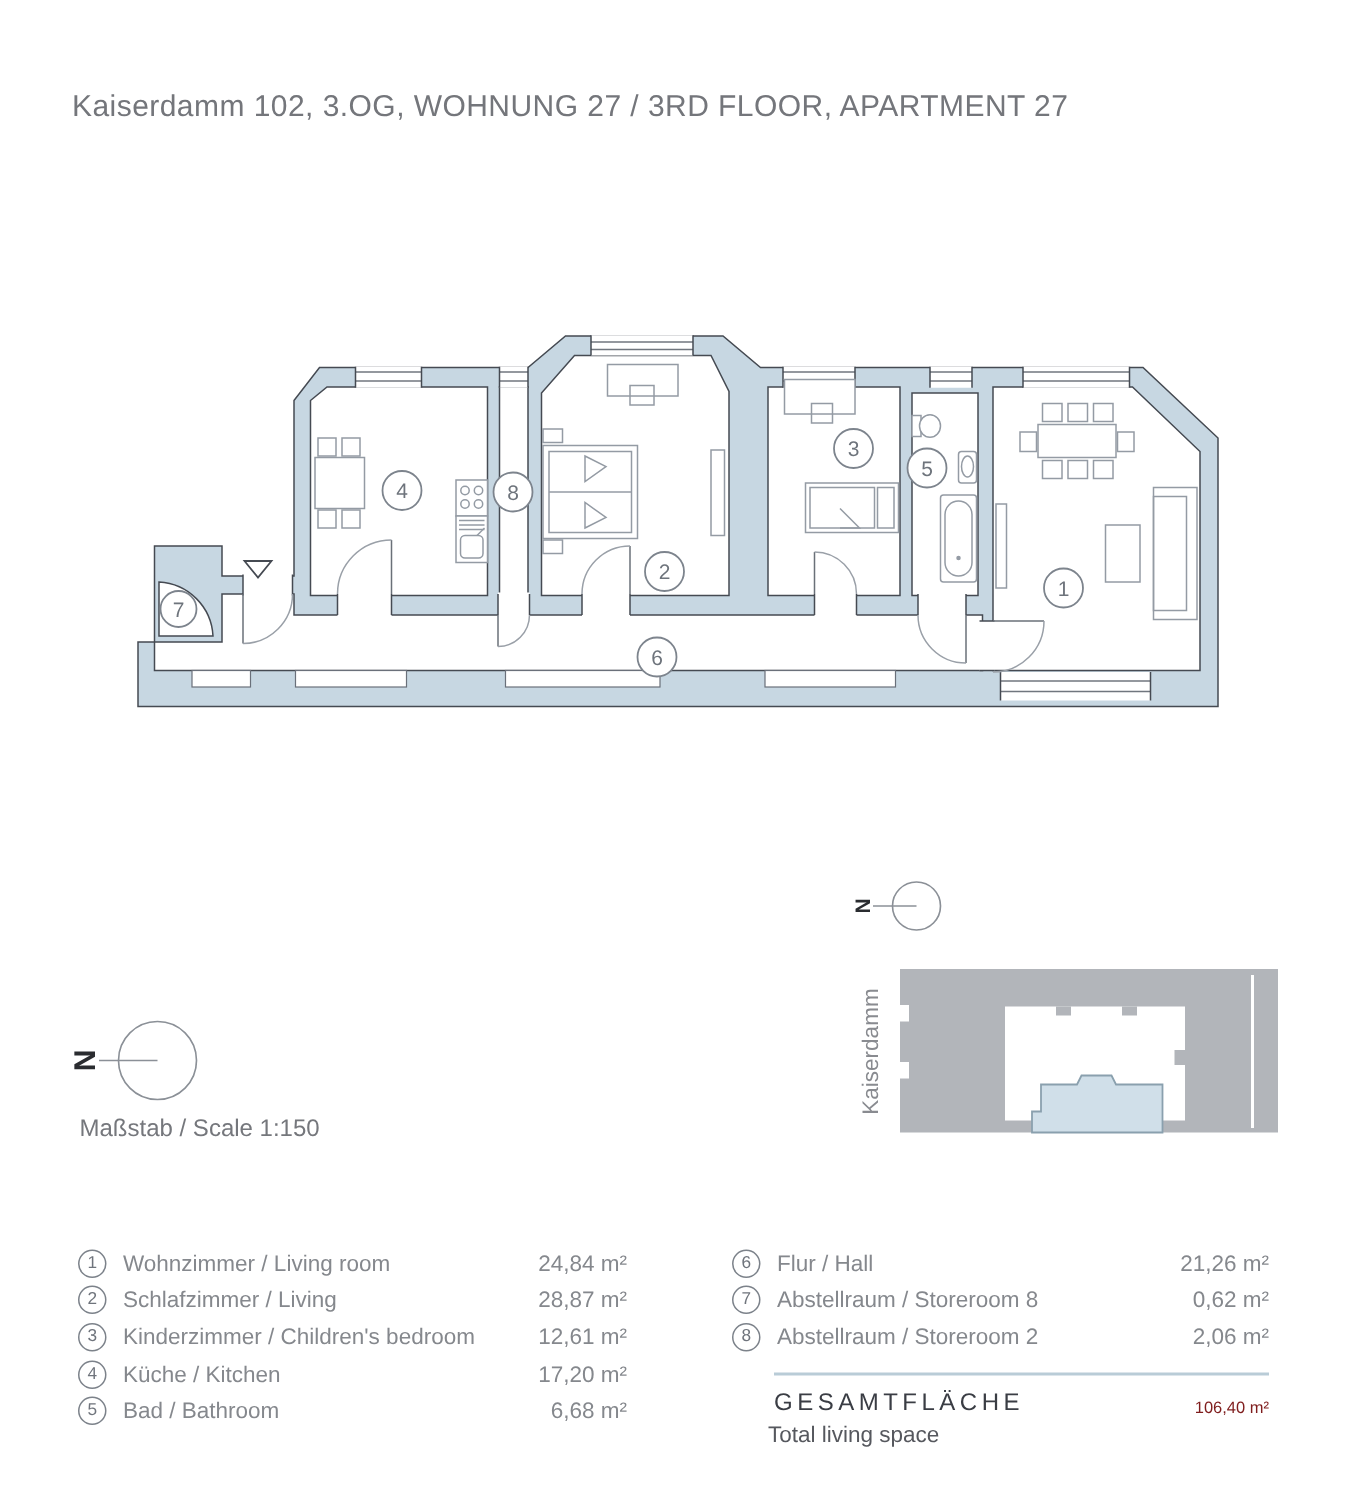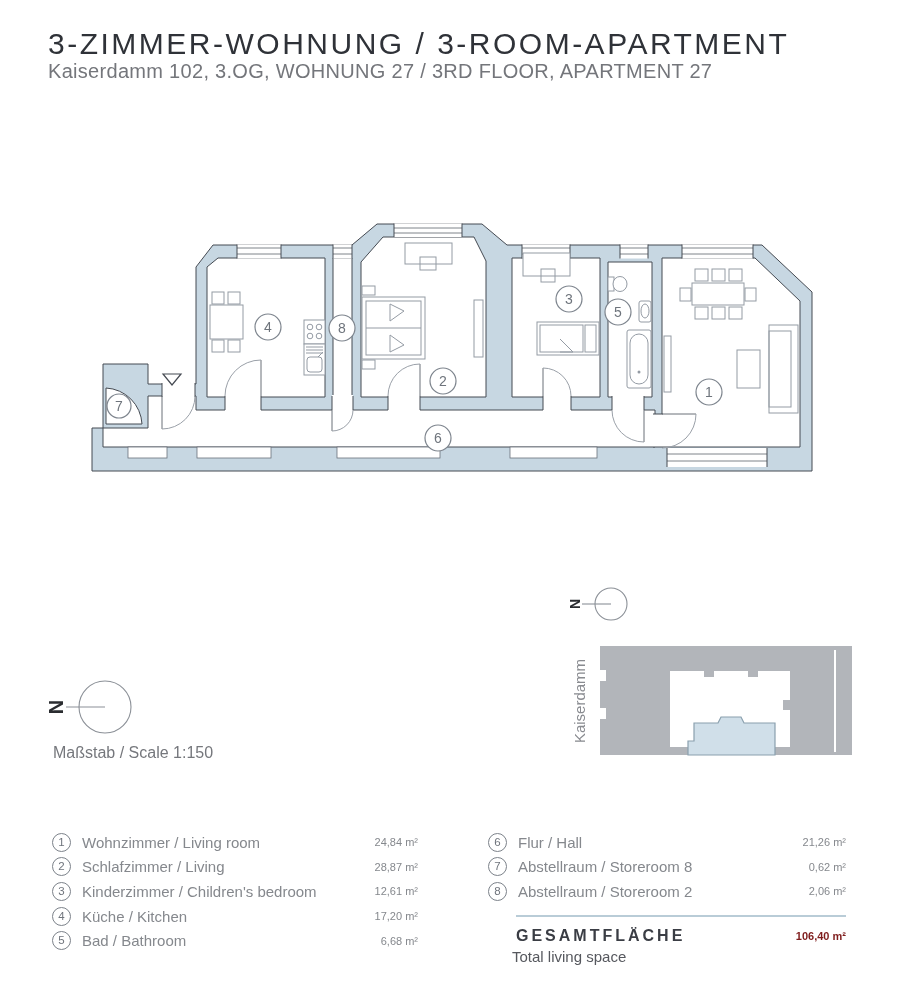--- a/index.html
+++ b/index.html
@@ -14,23 +14,23 @@
   .compass-svg{left:38px;top:672px;}
   .scale-text{position:absolute;left:53px;top:744px;font-size:16px;color:#75777c;}
   .site-svg{left:558px;top:583px;}
   .legend-col{position:absolute;top:830px;}
   .col-left{left:52px;width:366px;}
   .col-right{left:488px;width:358px;}
   .lrow{display:flex;align-items:center;height:24.6px;color:#85888d;}
   .lnum{flex:none;width:17px;height:17px;border:1.4px solid #7c828a;border-radius:50%;
         font-size:11.5px;line-height:17px;text-align:center;color:#6f747c;margin-right:11px;}
   .llabel{font-size:15px;white-space:nowrap;}
-  .larea{margin-left:auto;font-size:11px;}
+  .larea{margin-left:auto;font-size:15px;}
   .divider{margin:11px 0 0 28px;width:330px;height:2px;background:#b9ccd7;}
-  .trow{display:flex;align-items:center;margin:10px 0 0 28px;width:330px;font-weight:bold;}
+  .trow{display:flex;align-items:flex-end;margin:10px 0 0 28px;width:330px;}
   .tlabel{font-size:16px;letter-spacing:3px;color:#3a3d44;}
   .tarea{margin-left:auto;font-size:11px;color:#7f1d1d;}
   .tsub{margin:3px 0 0 24px;font-size:15px;color:#56585e;}
   .wall{fill:#c7d7e2;stroke:#454a52;stroke-width:1;fill-rule:evenodd;}
   .furn{fill:none;stroke:#949ba4;stroke-width:1;}
   .furnw{fill:#ffffff;stroke:#949ba4;stroke-width:1;}
   .doorgap{fill:#ffffff;stroke:none;}
   .jamb{stroke:#454a52;stroke-width:1;}
   .leaf{stroke:#6a7078;stroke-width:1;fill:none;}
   .arc{stroke:#9aa0a8;stroke-width:1;fill:none;}
@@ -41,21 +41,20 @@
   .nletter{font-size:20px;font-weight:bold;fill:#2a2c30;text-anchor:middle;font-family:"Liberation Sans",sans-serif;}
   .nletter-sm{font-size:14px;font-weight:bold;fill:#2a2c30;text-anchor:middle;font-family:"Liberation Sans",sans-serif;}
   .street{font-size:15px;fill:#898b90;text-anchor:middle;font-family:"Liberation Sans",sans-serif;}
   .cmp{fill:none;stroke:#8b9097;stroke-width:1.1;}
 </style>
 </head>
 <body>
 
 <div class="page">
 
-  <div class="title">3-ZIMMER-WOHNUNG / 3-ROOM-APARTMENT</div>
   <div class="subtitle">Kaiserdamm 102, 3.OG, WOHNUNG 27 / 3RD FLOOR, APARTMENT 27</div>
 
   <svg class="plan-svg" width="735" height="290" viewBox="85 195 735 290">
 
     <path class="wall" d="
       M196,267 L213,245 L352,245 L377,224 L482,224 L507,245 L762,245 L812,292 L812,471 L92,471 L92,428 L103,428 L103,364 L148,364 L148,384 L196,384 Z
       M207,267 L218,258 L325,258 L325,397 L207,397 Z
       M333,258 L352,258 L352,397 L333,397 Z
       M361,397 L361,262 L383,237 L474,237 L486,261 L486,397 Z
       M512,258 L600,258 L600,397 L512,397 Z

